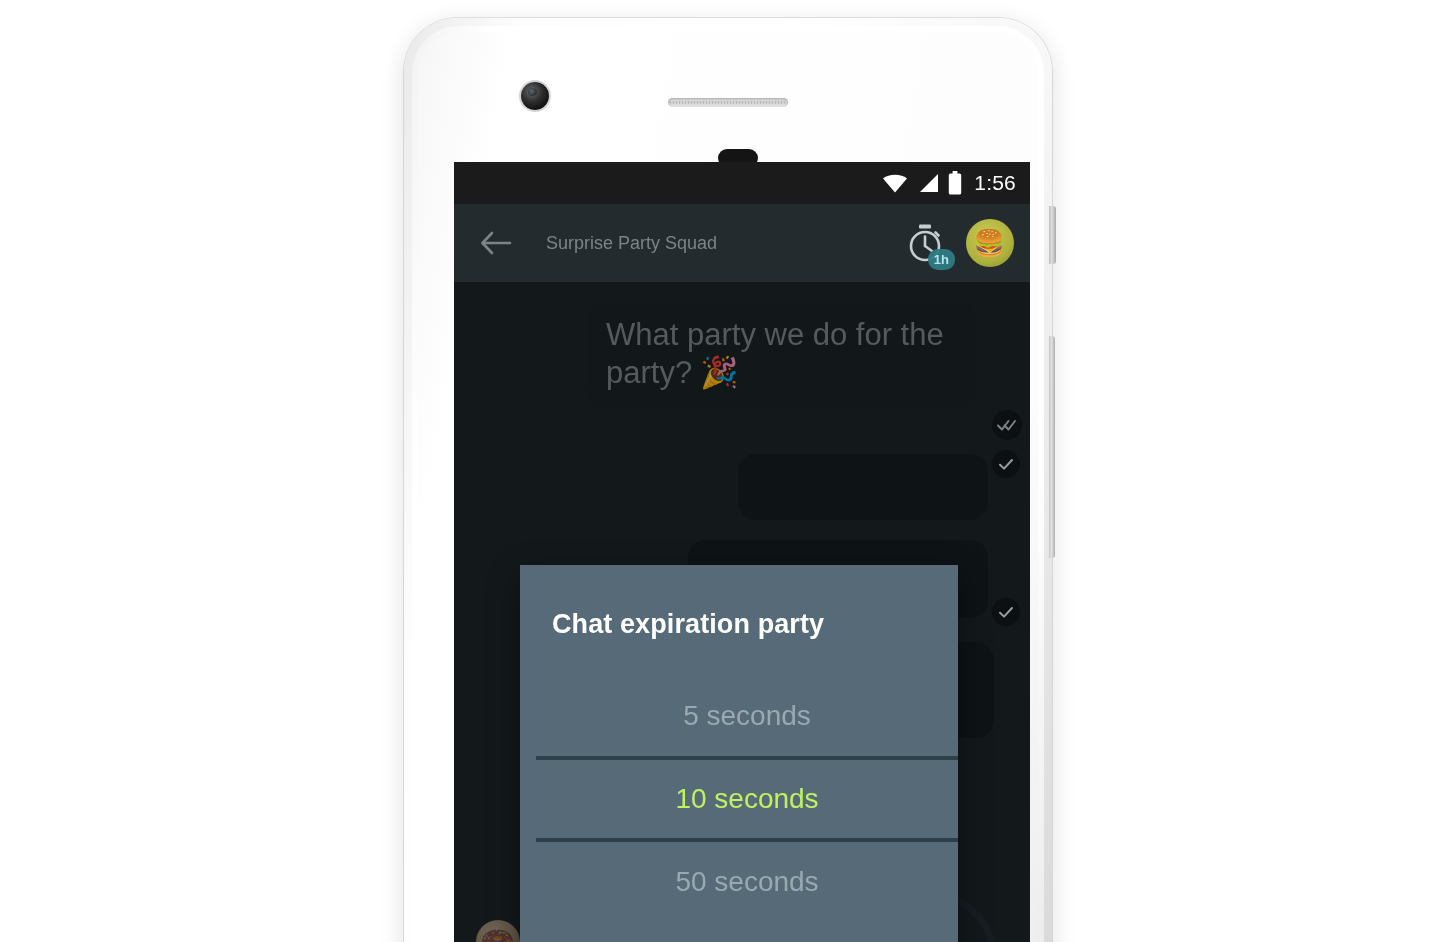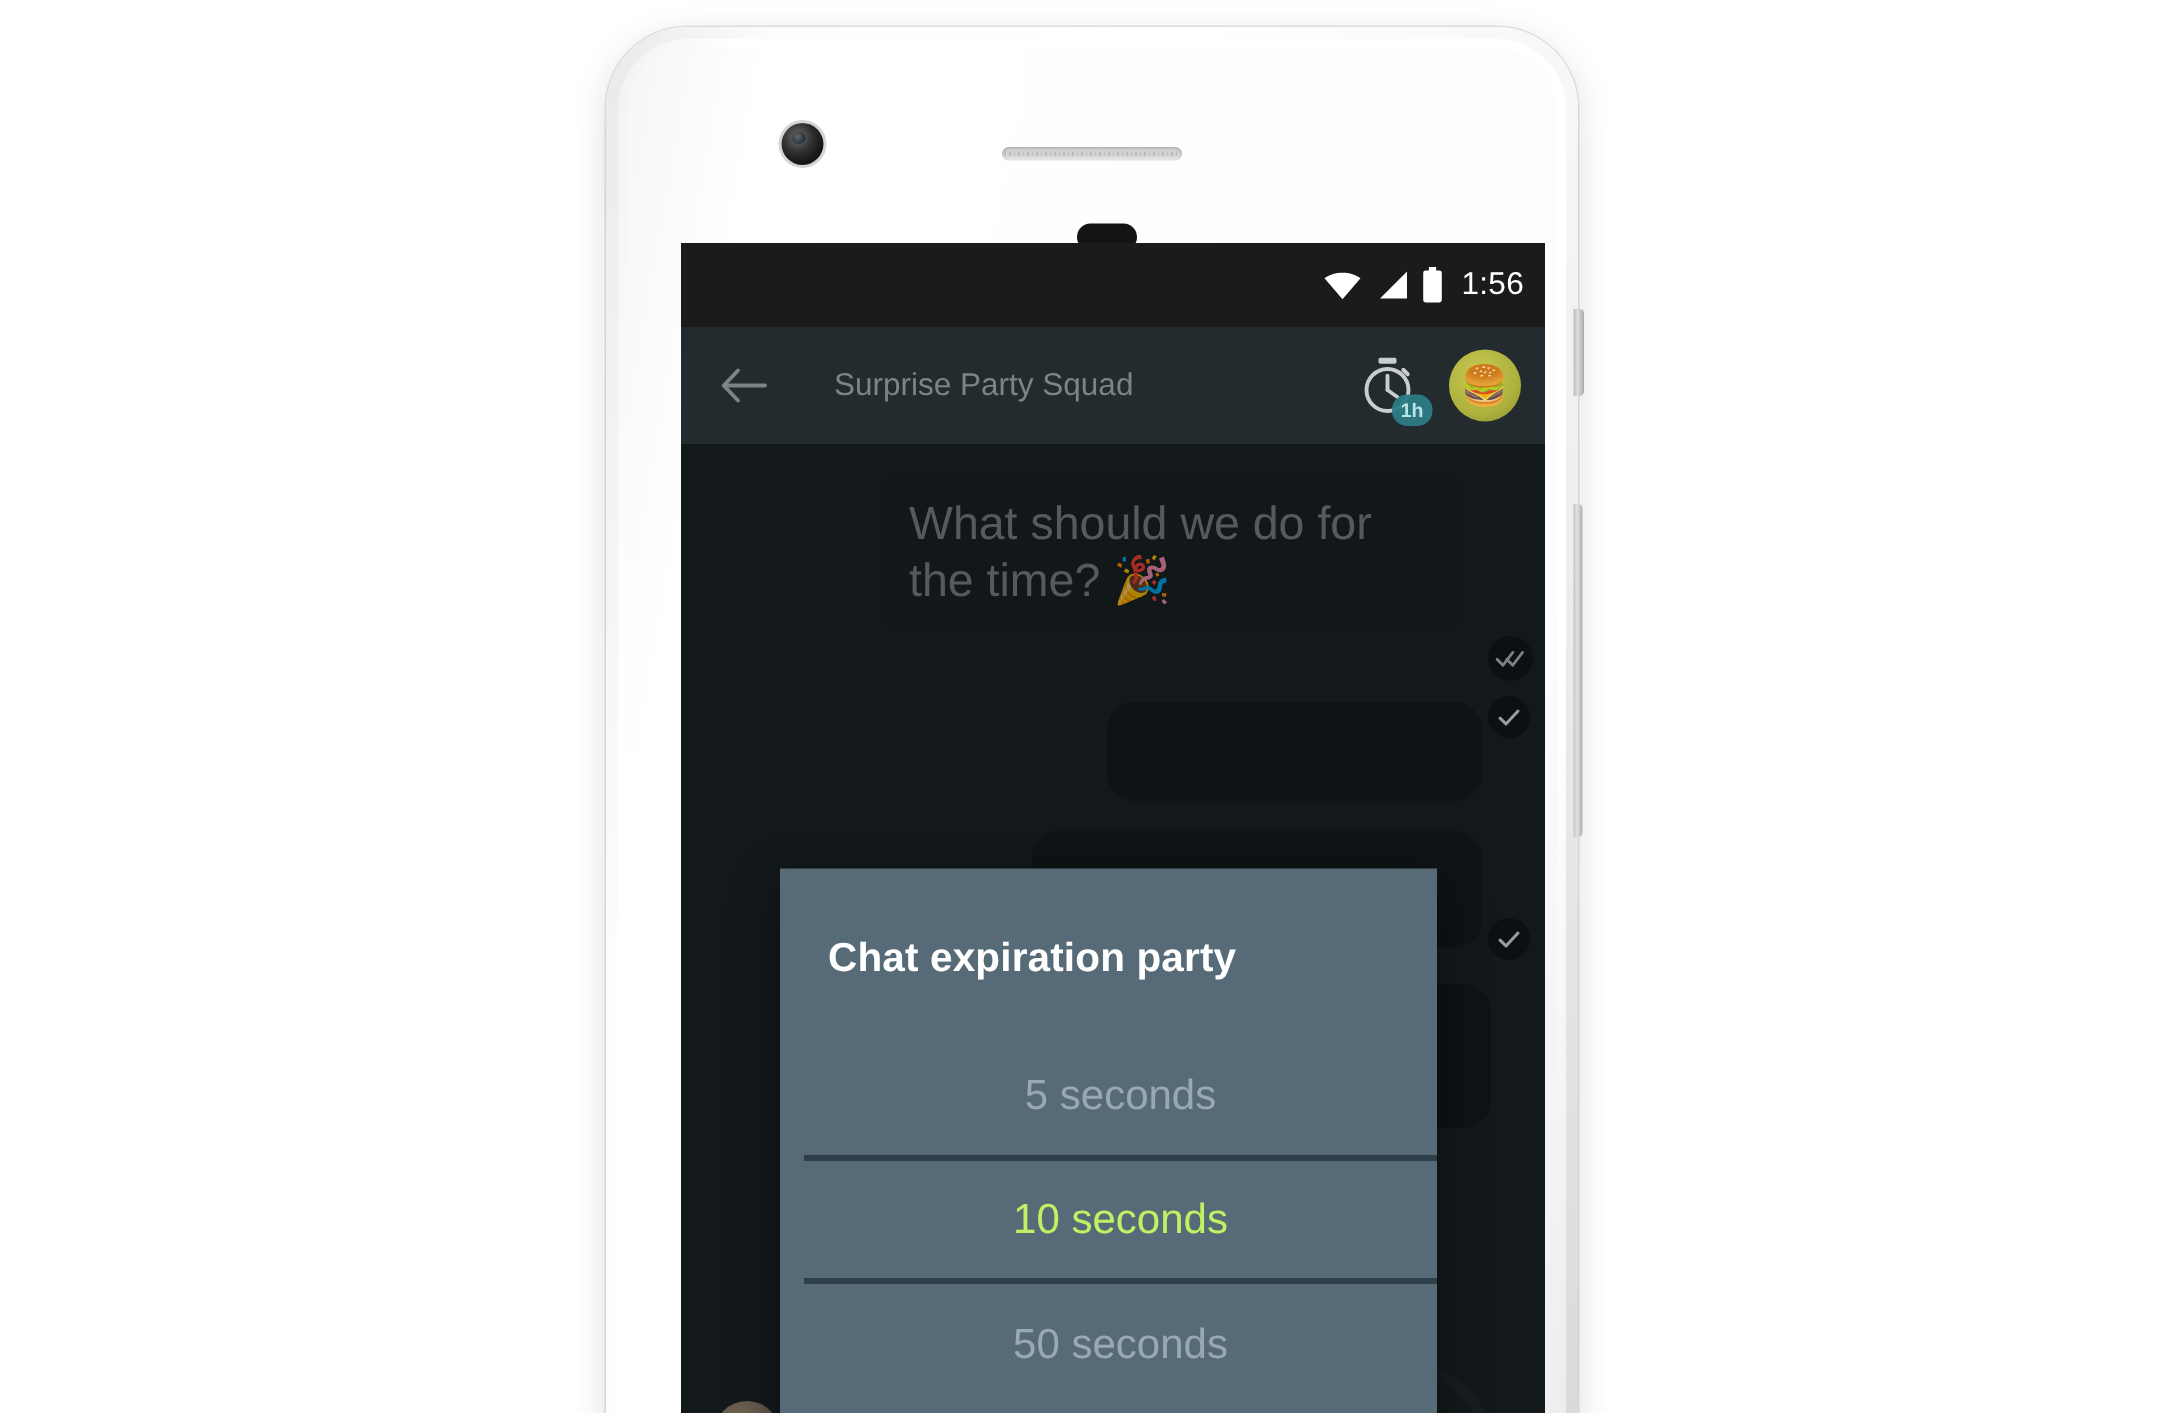--- a/index.html
+++ b/index.html
@@ -110,21 +110,21 @@
     top: 130px;
     width: 576px;
     height: 816px;
     background: #1d2529;
     overflow: hidden;
   }
 
   
   #status-bar {
     position: relative;
-    height: 56px;
+    height: 42px;
     background: #1b1b1b;
     display: flex;
     align-items: center;
     justify-content: flex-end;
     padding-right: 14px;
     gap: 9px;
   }
   .status-icon { display:flex; align-items:center; }
   #status-time {
     color: #ffffff;
@@ -144,22 +144,22 @@
   }
   #back-button {
     width: 40px; height: 40px;
     display: flex; align-items: center; justify-content: center;
     flex: 0 0 auto;
     cursor: pointer;
   }
   #chat-title {
     flex: 1 1 auto;
     color: #7c8488;
-    font-size: 21px;
-    margin-left: 40px;
+    font-size: 18px;
+    margin-left: 30px;
     white-space: nowrap;
     overflow: hidden;
     text-overflow: ellipsis;
   }
   #timer-button {
     position: relative;
     width: 50px; height: 50px;
     flex: 0 0 auto;
     display: flex; align-items: center; justify-content: center;
     cursor: pointer;
@@ -385,21 +385,21 @@
           </div>
         </div>
 
         <div id="conversation">
 
           <div class="ghost-bubble" id="ghost-bubble-a"></div>
           <div class="ghost-bubble" id="ghost-bubble-b"></div>
           <div class="ghost-bubble" id="ghost-bubble-c"></div>
 
           <div class="msg-row" id="outgoing-message">
-            <div id="outgoing-bubble">What should we do for the time? 🎉</div>
+            <div id="outgoing-bubble">What party we do for the party? 🎉</div>
           </div>
 
           <div id="read-receipt-1">
             <svg width="20" height="14" viewBox="0 0 20 14" aria-hidden="true">
               <path d="M1 7.5 L5 11.5 L11.5 3" fill="none" stroke="#b9c2c6" stroke-width="1.9" stroke-linecap="round" stroke-linejoin="round"></path>
               <path d="M7.5 7.5 L11.5 11.5 L18 3" fill="none" stroke="#b9c2c6" stroke-width="1.9" stroke-linecap="round" stroke-linejoin="round"></path>
             </svg>
           </div>
 
           <div class="read-receipt-small" id="read-receipt-2">

